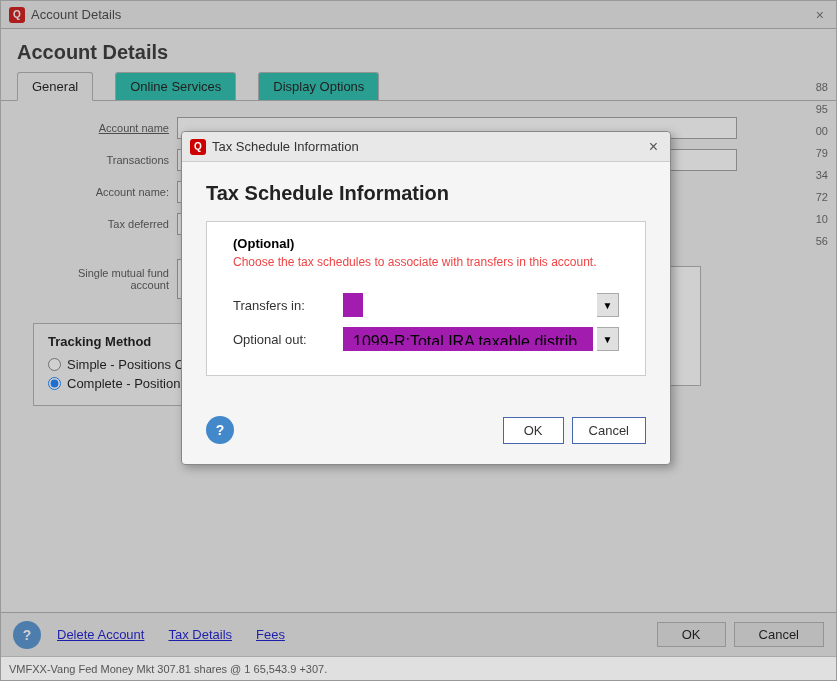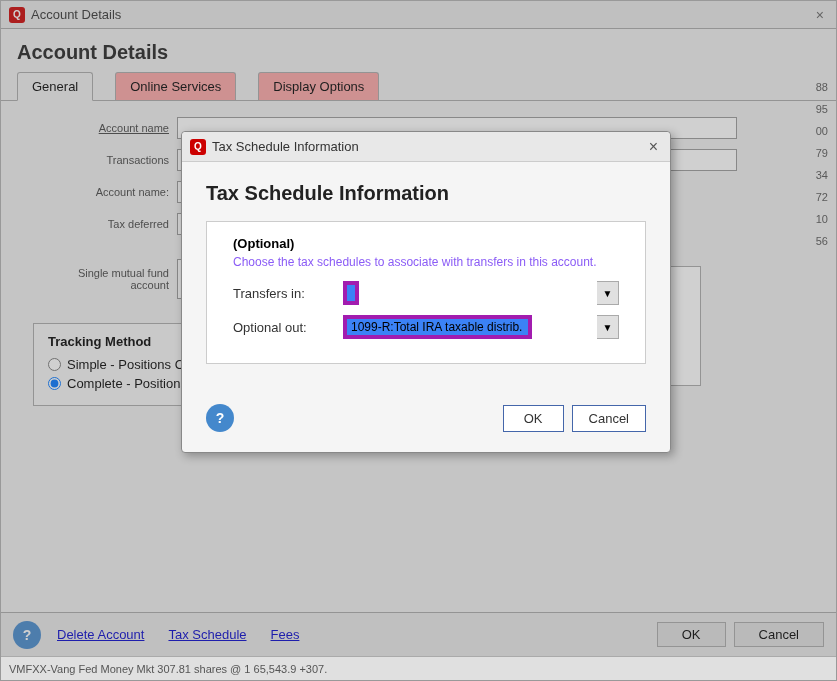--- a/index.html
+++ b/index.html
@@ -73,21 +73,21 @@
     .tabs {
       display: flex;
       padding: 0 16px;
       border-bottom: 1px solid #aaa;
       gap: 20px;
     }
     .tab {
       padding: 6px 14px;
       border: 1px solid #aaa;
       border-bottom: none;
-      background: #fca5a5;
+      background: #14b8a6;
       cursor: pointer;
       font-size: 13px;
       margin-right: 2px;
       border-radius: 3px 3px 0 0;
     }
     .tab.active {
       background: #f0f0f0;
       border-bottom: 1px solid #f0f0f0;
       margin-bottom: -1px;
       z-index: 1;
@@ -298,39 +298,39 @@
       background: white;
       padding: 14px 26px;
       margin-bottom: 20px;
     }
     .optional-label {
       font-weight: bold;
       margin-bottom: 4px;
     }
     .optional-desc {
       font-size: 12px;
-      color: #8b5cf6;
-      margin-bottom: 12px;
+      color: #ef4444;
+      margin-bottom: 24px;
     }
     .dialog-field-row {
       display: flex;
       align-items: center;
       margin-bottom: 10px;
     }
     .dialog-field-label {
       width: 110px;
       font-size: 13px;
       color: #333;
     }
     .dialog-select {
       flex: 1;
       height: 24px;
-      border: 4px solid #a21caf;
-      background: #3b82f6;
-      font-size: 12px;
+      border: 6px solid #a21caf;
+      background: #a21caf;
+      font-size: 16px;
       padding: 0 4px;
       appearance: none;
       -webkit-appearance: none;
     }
     .select-wrapper {
       flex: 1;
       position: relative;
     }
     .select-arrow {
       position: absolute;
@@ -490,21 +490,21 @@
     <span>10</span>
     <span>56</span>
   </div>
 
   <div class="bottom-toolbar">
     <div class="bottom-left">
       <button class="help-btn">
         <span>?</span>
       </button>
       <button class="link-btn">Delete Account</button>
-      <button class="link-btn">Tax Schedule</button>
+      <button class="link-btn">Tax Details</button>
       <button class="link-btn">Fees</button>
     </div>
     <div class="bottom-right">
       <button class="ok-btn">OK</button>
       <button class="cancel-btn">Cancel</button>
     </div>
   </div>
 
   <div class="status-bar">
     <span>VMFXX-Vang Fed Money Mkt     307.81 shares @ 1     65,543.9     +307.</span>

